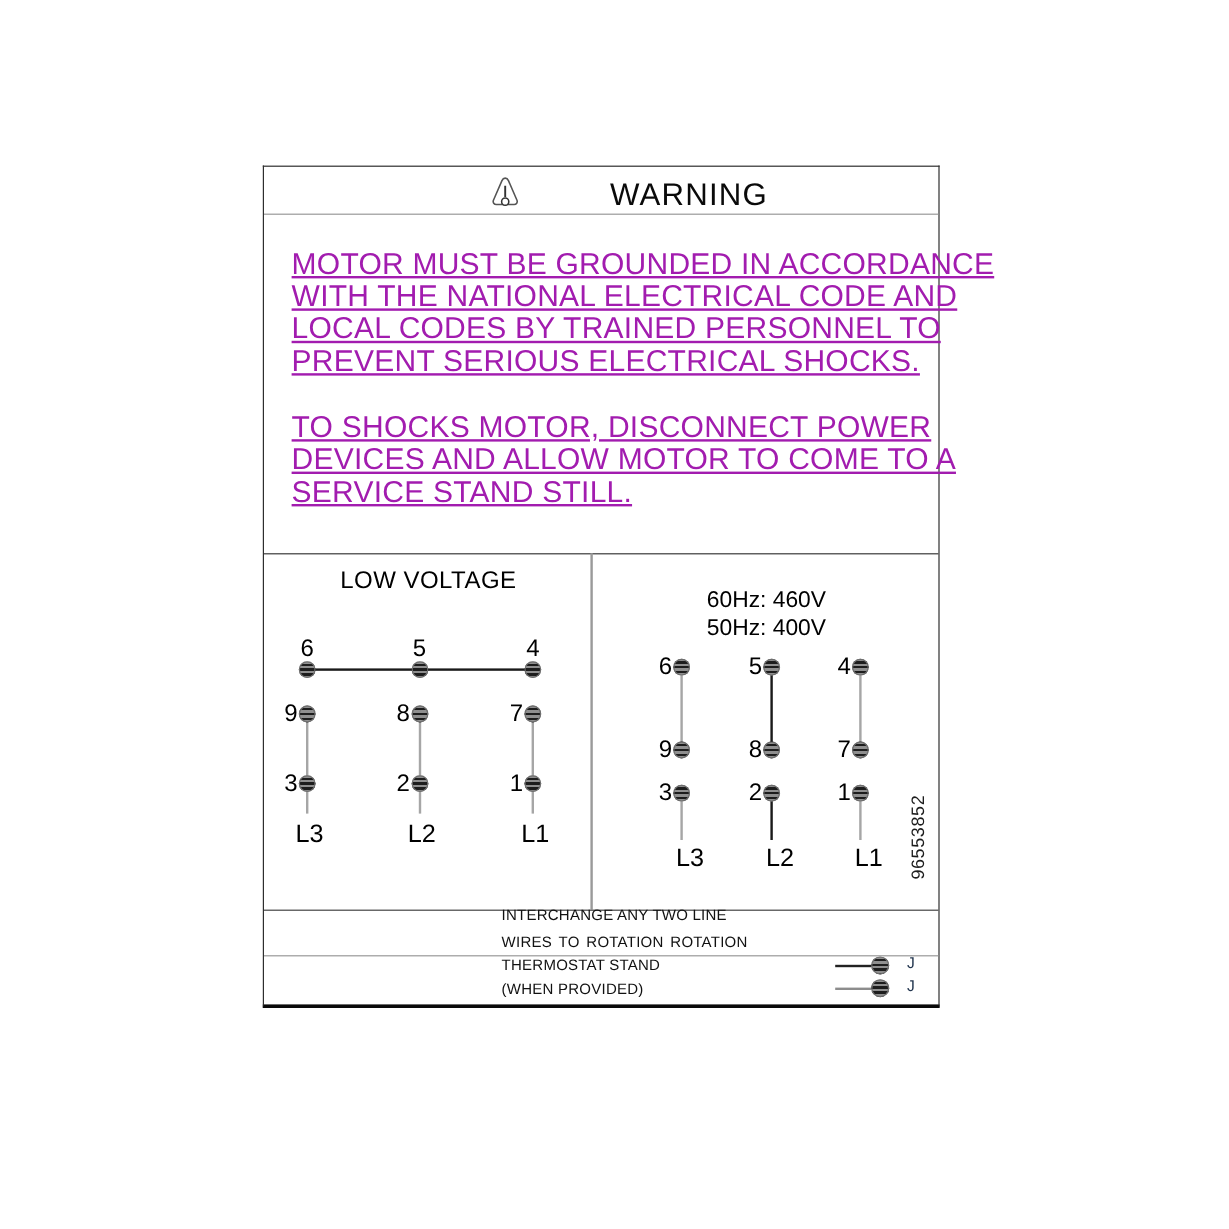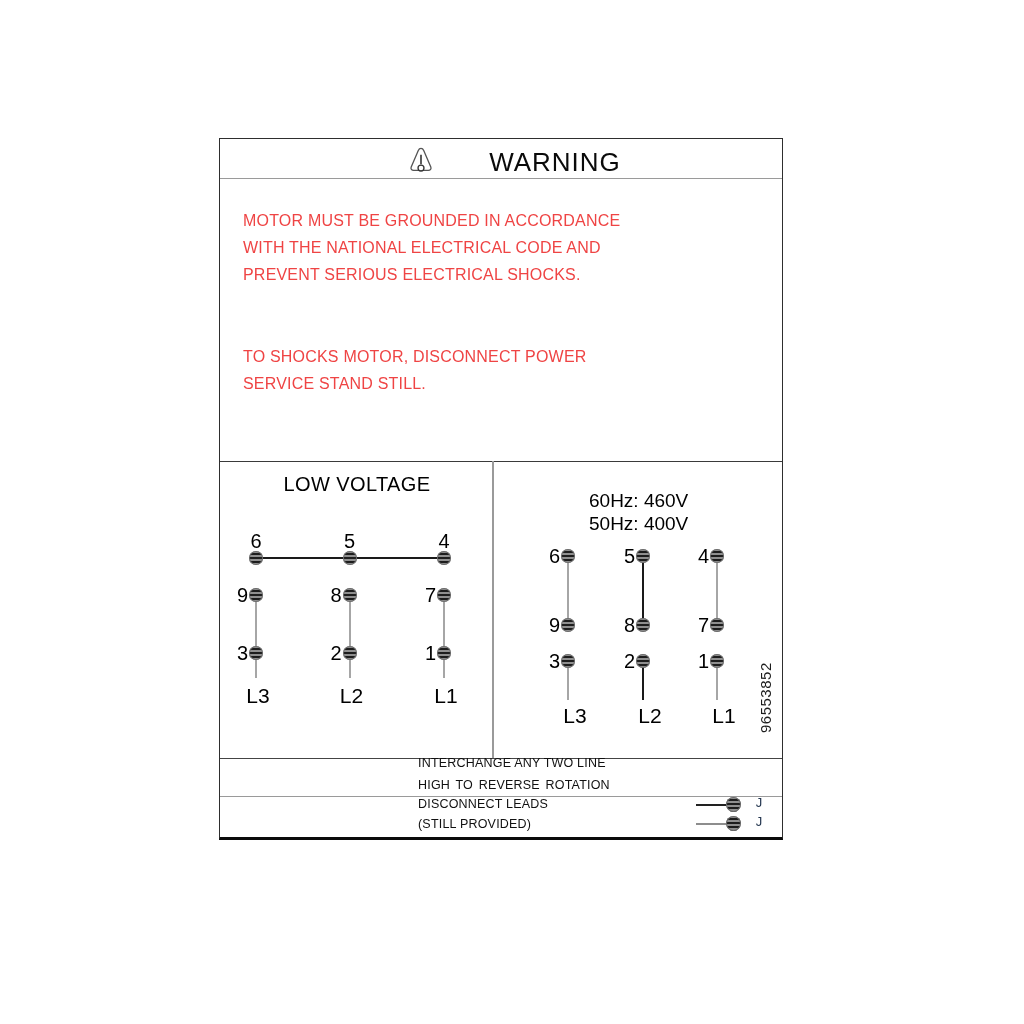--- a/index.html
+++ b/index.html
@@ -1,24 +1,24 @@
 <!DOCTYPE html>
 <html><head>
 <meta charset="utf-8">
 <style>
   html,body{margin:0;padding:0;background:#ffffff;}
   .page{position:relative;width:1024px;height:1024px;background:#ffffff;overflow:hidden;
         font-family:"Liberation Sans","DejaVu Sans",sans-serif;color:#111;}
   .label{position:absolute;left:219px;top:138px;width:562px;height:698px;background:#fff;
          border:1.5px solid #2e2e2e;border-bottom:3px solid #0a0a0a;box-sizing:content-box;}
   .header-rule{position:absolute;left:0;top:39px;width:562px;height:1px;background:#9a9a9a;}
-  .warn-title{position:absolute;left:250px;top:9px;width:170px;text-align:center;
+  .warn-title{position:absolute;left:250px;top:9px;width:170px;text-align:right;
               font-size:26px;line-height:28px;letter-spacing:1px;color:#0a0a0a;}
   .wpara{position:absolute;left:23px;width:520px;}
-  .wline{font-size:16px;line-height:27px;letter-spacing:0.2px;color:#ef4444;white-space:nowrap;}
+  .wline{font-size:25px;line-height:27px;letter-spacing:0.2px;color:#a21caf;white-space:nowrap;text-decoration:underline;}
   .divider-h{position:absolute;left:0;width:562px;height:1px;background:#3a3a3a;}
   .divider-v{position:absolute;left:272px;top:322px;width:1.5px;height:297px;background:#9a9a9a;}
   .sec-title{position:absolute;font-size:20px;line-height:22px;letter-spacing:0.4px;color:#000;text-align:center;white-space:nowrap;}
   .sec-sub{position:absolute;font-size:19px;line-height:23px;color:#000;white-space:nowrap;}
   .dot{position:absolute;width:14px;height:14px;border-radius:50%;
        background:repeating-linear-gradient(#8f8f8f 0 2px,#1d1d1d 2px 4px);
        box-shadow:inset 0 0 0 1px #6e6e6e;}
   .num{position:absolute;font-size:20px;line-height:20px;color:#000;white-space:nowrap;}
   .llabel{position:absolute;width:40px;font-size:21px;line-height:22px;color:#000;text-align:center;white-space:nowrap;}
   .dline{position:absolute;}
@@ -38,44 +38,46 @@
       <path d="M15 2.6 C13.7 2.6 12.7 3.4 12.1 4.8 L4.5 22.4 C3.7 24.3 5 26.2 7.1 26.2 L22.9 26.2 C25 26.2 26.3 24.3 25.5 22.4 L17.9 4.8 C17.3 3.4 16.3 2.6 15 2.6 Z" fill="none" stroke="#555" stroke-width="1.4"></path>
       <line x1="15" y1="9.5" x2="15" y2="19.5" stroke="#333" stroke-width="1.7"></line>
       <circle cx="15" cy="23.6" r="3.2" fill="#fff" stroke="#333" stroke-width="1.4"></circle>
     </svg>
     <div class="warn-title">WARNING</div>
     <div class="header-rule"></div>
 
     <div class="wpara" style="top:68px">
       <div class="wline">MOTOR MUST BE GROUNDED IN ACCORDANCE</div>
       <div class="wline">WITH THE NATIONAL ELECTRICAL CODE AND</div>
+      <div class="wline">LOCAL CODES BY TRAINED PERSONNEL TO</div>
       <div class="wline">PREVENT SERIOUS ELECTRICAL SHOCKS.</div>
     </div>
     <div class="wpara" style="top:204px">
       <div class="wline">TO SHOCKS MOTOR, DISCONNECT POWER</div>
+      <div class="wline">DEVICES AND ALLOW MOTOR TO COME TO A</div>
       <div class="wline">SERVICE STAND STILL.</div>
     </div>
 
     <div class="divider-h" style="top:322px"></div>
     <div class="divider-v"></div>
 
     <div class="sec-title" style="left:37px;top:334px;width:200px">LOW VOLTAGE</div>
     <div id="lv-diagram"></div>
 
     <div class="sec-sub" style="left:369px;top:350px">60Hz: 460V</div>
     <div class="sec-sub" style="left:369px;top:373px">50Hz: 400V</div>
     <div id="hv-diagram"></div>
     <div class="pnum">96553852</div>
 
     <div class="divider-h" style="top:619px;background:#444"></div>
     <div class="ftext" style="top:617px">INTERCHANGE ANY TWO LINE</div>
-    <div class="ftext" style="top:639px;word-spacing:2px">HIGH TO REVERSE ROTATION</div>
+    <div class="ftext" style="top:639px;word-spacing:2px">WIRES TO ROTATION ROTATION</div>
     <div class="divider-h" style="top:657px;background:#9a9a9a"></div>
-    <div class="ftext" style="top:658px">DISCONNECT LEADS</div>
-    <div class="ftext" style="top:678px">(STILL PROVIDED)</div>
+    <div class="ftext" style="top:658px">THERMOSTAT STAND</div>
+    <div class="ftext" style="top:678px">(WHEN PROVIDED)</div>
 
     <div class="dline" style="left:476px;top:665px;width:33px;height:1.5px;background:#222"></div>
     <div class="dot" style="left:506px;top:658px;width:15px;height:15px"></div>
     <div class="jlab" style="left:532px;top:657px">J</div>
 
     <div class="dline" style="left:476px;top:684px;width:33px;height:1.5px;background:#8d8d8d"></div>
     <div class="dot" style="left:506px;top:677px;width:15px;height:15px"></div>
     <div class="jlab" style="left:532px;top:676px">J</div>
 
   <div class="dline" style="left: 36px; top: 418px; width: 188px; height: 2px; background: rgb(26, 26, 26);"></div>

